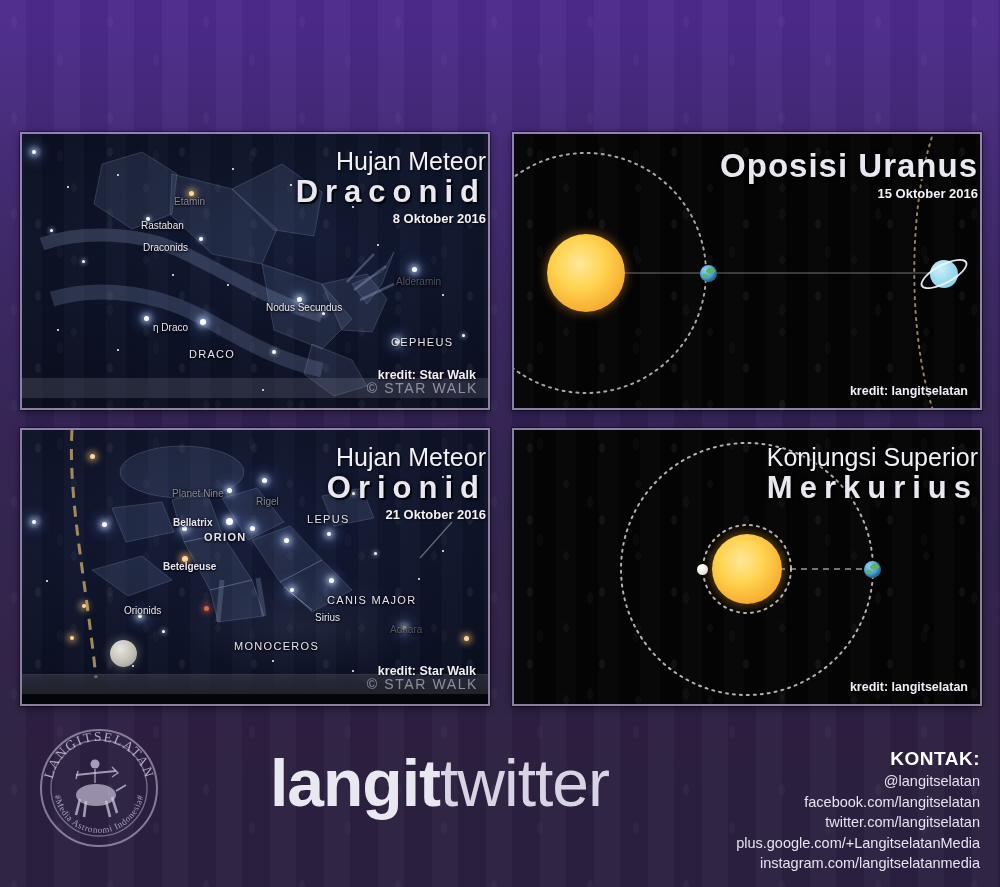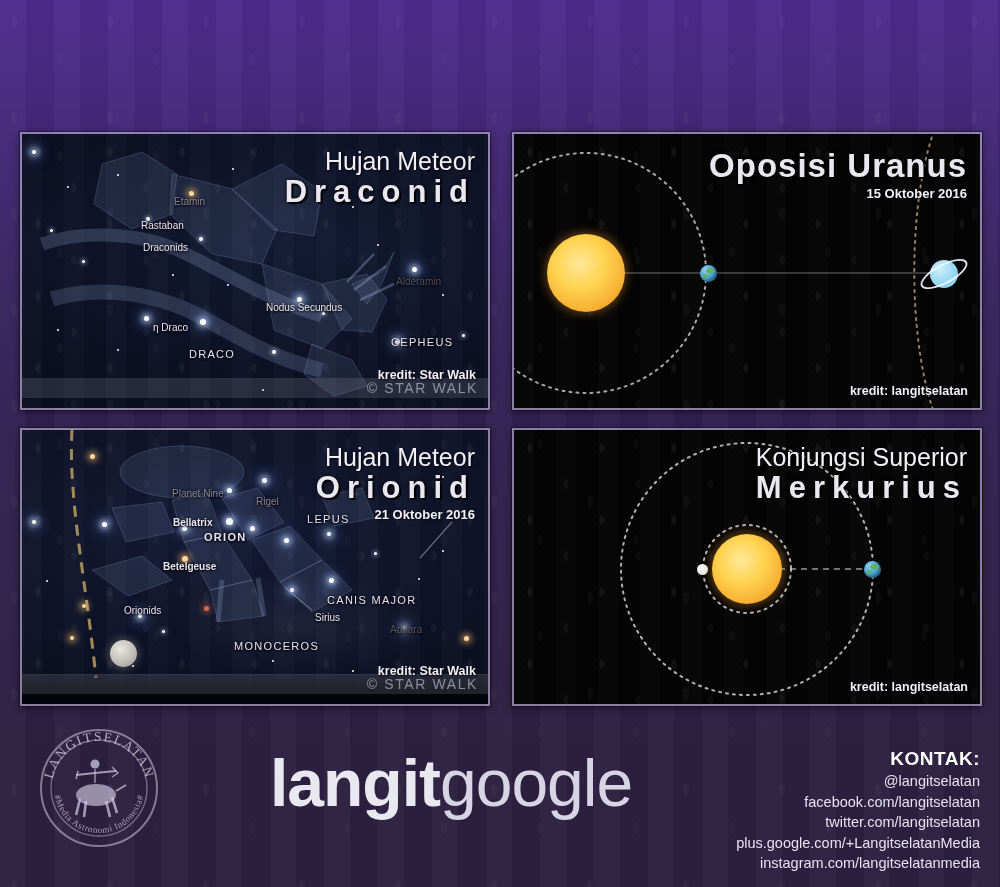--- a/index.html
+++ b/index.html
@@ -111,21 +111,21 @@
     position: absolute; white-space: nowrap;
     color: #e9e6f2; font-size: 10px;
     text-shadow: 0 0 3px rgba(0,0,0,.95), 0 1px 2px rgba(0,0,0,.9);
   }
   .slabel.dim  { color: rgba(206,204,222,.62); }
   .slabel.dim2 { color: rgba(200,200,220,.38); }
   .slabel.con  { font-size: 11px; letter-spacing: 1.3px; color: #e6e4f0; }
   .slabel.bold { font-weight: 700; }
 
   
-  .p-head { position: absolute; right: 13px; top: 14px; text-align: right; z-index: 4; }
+  .p-head { position: absolute; right: 2px; top: 14px; text-align: right; z-index: 4; }
   .p-kind {
     font-size: 25px; font-weight: 400; color: #f2f0f7; line-height: 1.08;
     text-shadow: 1px 1px 2px rgba(0,0,0,.9);
   }
   .p-name {
     font-size: 31px; font-weight: 700; color: #e9e7ef; line-height: 1.1;
     letter-spacing: 1px;
     text-shadow: 2px 2px 0 rgba(0,0,0,.85), 0 0 4px rgba(0,0,0,.9);
   }
   .p-name.spaced { letter-spacing: 7px; }
@@ -265,20 +265,21 @@
     <div class="slabel" style="left:121px; top:108px">Draconids</div>
     <div class="slabel" style="left:244px; top:168px">Nodus Secundus</div>
     <div class="slabel" style="left:131px; top:188px">η Draco</div>
     <div class="slabel con" style="left:167px; top:214px">DRACO</div>
     <div class="slabel con dim2" style="left:369px; top:202px">CEPHEUS</div>
     <div class="slabel dim2" style="left:374px; top:142px">Alderamin</div>
 
     <div class="p-head">
       <div class="p-kind">Hujan Meteor</div>
       <div class="p-name spaced">Draconid</div>
+      <div class="p-date">8 Oktober 2016</div>
     </div>
 
     <div class="credit">kredit: Star Walk</div>
     <div class="wm-bar">
       <span>© STAR WALK</span>
     </div>
   </div>
 
   <div class="panel" id="panel-uranus">
     <div class="space"></div>
@@ -442,21 +443,21 @@
         <path d="M38,48 L57,46 L78,44" fill="none" stroke-width="2"></path>
         <path d="M40,44 L38,52" fill="none"></path>
         <path d="M74,40 L80,46 L74,50" fill="none"></path>
         <ellipse cx="58" cy="68" rx="20" ry="11" stroke="none" fill="rgba(208,202,224,.66)"></ellipse>
         <path d="M42,72 L38,88 M48,74 L46,90 M68,74 L72,90 M74,70 L79,86" fill="none" stroke-width="2.6"></path>
         <path d="M78,64 L88,58" fill="none" stroke-width="2"></path>
       </g>
     </svg>
 
     <div class="wordmark">
-      <span class="b">langit</span><span class="l">google</span>
+      <span class="b">langit</span><span class="l">twitter</span>
     </div>
 
     <div class="contact">
       <div class="k">KONTAK:</div>
       <div class="c">@langitselatan</div>
       <div class="c">facebook.com/langitselatan</div>
       <div class="c">twitter.com/langitselatan</div>
       <div class="c">plus.google.com/+LangitselatanMedia</div>
       <div class="c">instagram.com/langitselatanmedia</div>
     </div>

